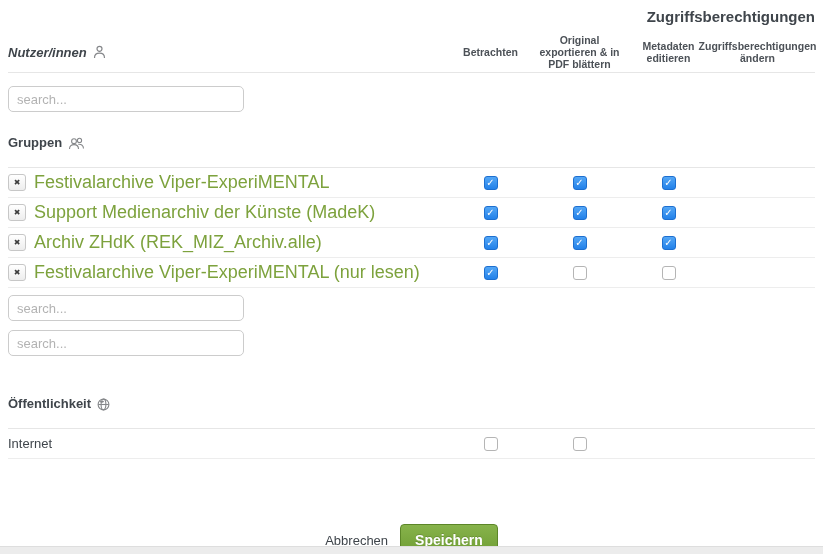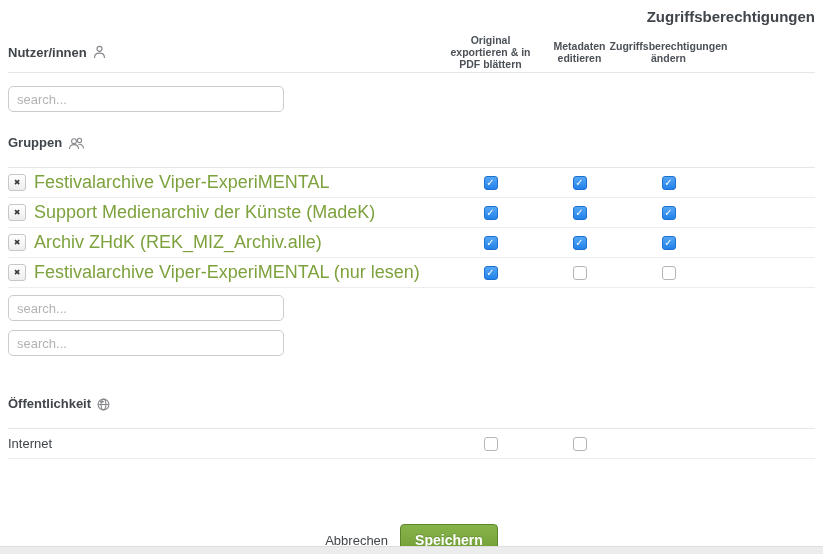--- a/index.html
+++ b/index.html
@@ -13,27 +13,27 @@
     --icon-gray:#85878a;
     --sep:#e6e6e6;
     --row-sep:#ededed;
   }
   *{box-sizing:border-box;margin:0;padding:0;}
   html,body{width:823px;height:554px;overflow:hidden;background:#fff;}
   body{font-family:"Liberation Sans","DejaVu Sans",sans-serif;color:var(--text-dark);}
   .page{position:relative;width:823px;height:554px;padding:8px 8px 0 8px;background:#fff;}
   h1.title{font-size:15px;font-weight:bold;line-height:18px;color:var(--text-dark);text-align:right;}
   .header-row{display:flex;margin-top:8px;border-bottom:1px solid var(--sep);padding-bottom:2px;min-height:31px;align-items:center;}
-  .header-left{flex:1;display:flex;align-items:center;}
+  .header-left{flex:1;display:flex;align-items:center;font-style:italic;}
   .sub-title{font-size:13px;font-weight:bold;color:var(--text-dark);}
   .sec-icon{margin-left:6px;display:inline-flex;align-items:center;}
   .cells{display:flex;width:356px;margin-right:13px;flex:none;}
   .cell{width:89px;display:flex;justify-content:center;align-items:center;overflow:visible;}
   .col-head{font-size:10.5px;font-weight:bold;color:#4c5157;text-align:center;line-height:12px;}
-  .search-input{display:block;width:276px;height:23px;margin-top:13px;border:1px solid #ccc;border-radius:5px;padding:12px 8px;font-size:13px;color:#555;outline:none;font-family:inherit;}
+  .search-input{display:block;width:236px;height:23px;margin-top:13px;border:1px solid #ccc;border-radius:5px;padding:12px 8px;font-size:13px;color:#555;outline:none;font-family:inherit;}
   .search-input::placeholder{color:#b3b3b3;}
   .sub-header{display:flex;align-items:flex-end;margin-top:23px;padding-bottom:17px;border-bottom:1px solid var(--sep);}
   .perm-row{display:flex;align-items:center;height:30px;border-bottom:1px solid var(--row-sep);}
   .row-left{flex:1;display:flex;align-items:center;min-width:0;}
   .remove-btn{display:inline-flex;align-items:center;justify-content:center;width:18px;height:17px;margin-right:8px;border:1px solid #c7c7c7;border-radius:3px;background:linear-gradient(#ffffff,#ededed);font-size:8px;color:#3c3c3c;cursor:pointer;flex:none;}
   .row-link{font-size:18px;color:var(--accent-green);text-decoration:none;cursor:pointer;white-space:nowrap;}
   .row-text{font-size:13px;color:var(--text-dark);white-space:nowrap;}
   .cb{display:inline-flex;align-items:center;justify-content:center;width:14px;height:14px;border-radius:3px;border:1px solid #b5b5b5;background:#fff;cursor:pointer;font-size:10px;line-height:1;color:#fff;}
   .cb.checked{border:1px solid #1d6fd0;background:linear-gradient(var(--cb-top),var(--cb-bottom));}
   .footer{display:flex;justify-content:center;align-items:center;margin-top:65px;}
@@ -54,20 +54,23 @@
       <span class="sub-title">Nutzer/innen</span>
       <span class="sec-icon">
         <svg width="13" height="14" viewBox="0 0 13 14" fill="none" stroke="#85878a" stroke-width="1.2">
           <circle cx="6.5" cy="3.8" r="2.5"></circle>
           <path d="M1.5 13 C1.5 9.8 3.7 8.2 6.5 8.2 C9.3 8.2 11.5 9.8 11.5 13"></path>
         </svg>
       </span>
     </div>
     <div class="cells">
       <div class="cell">
+          <span class="col-head">Betrachten</span>
+        </div>
+      <div class="cell">
           <span class="col-head">Original exportieren &amp; in PDF blättern</span>
         </div>
       <div class="cell">
           <span class="col-head">Metadaten editieren</span>
         </div>
       <div class="cell">
           <span class="col-head">Zugriffsberechtigungen ändern</span>
         </div>
     </div>
   </div>

